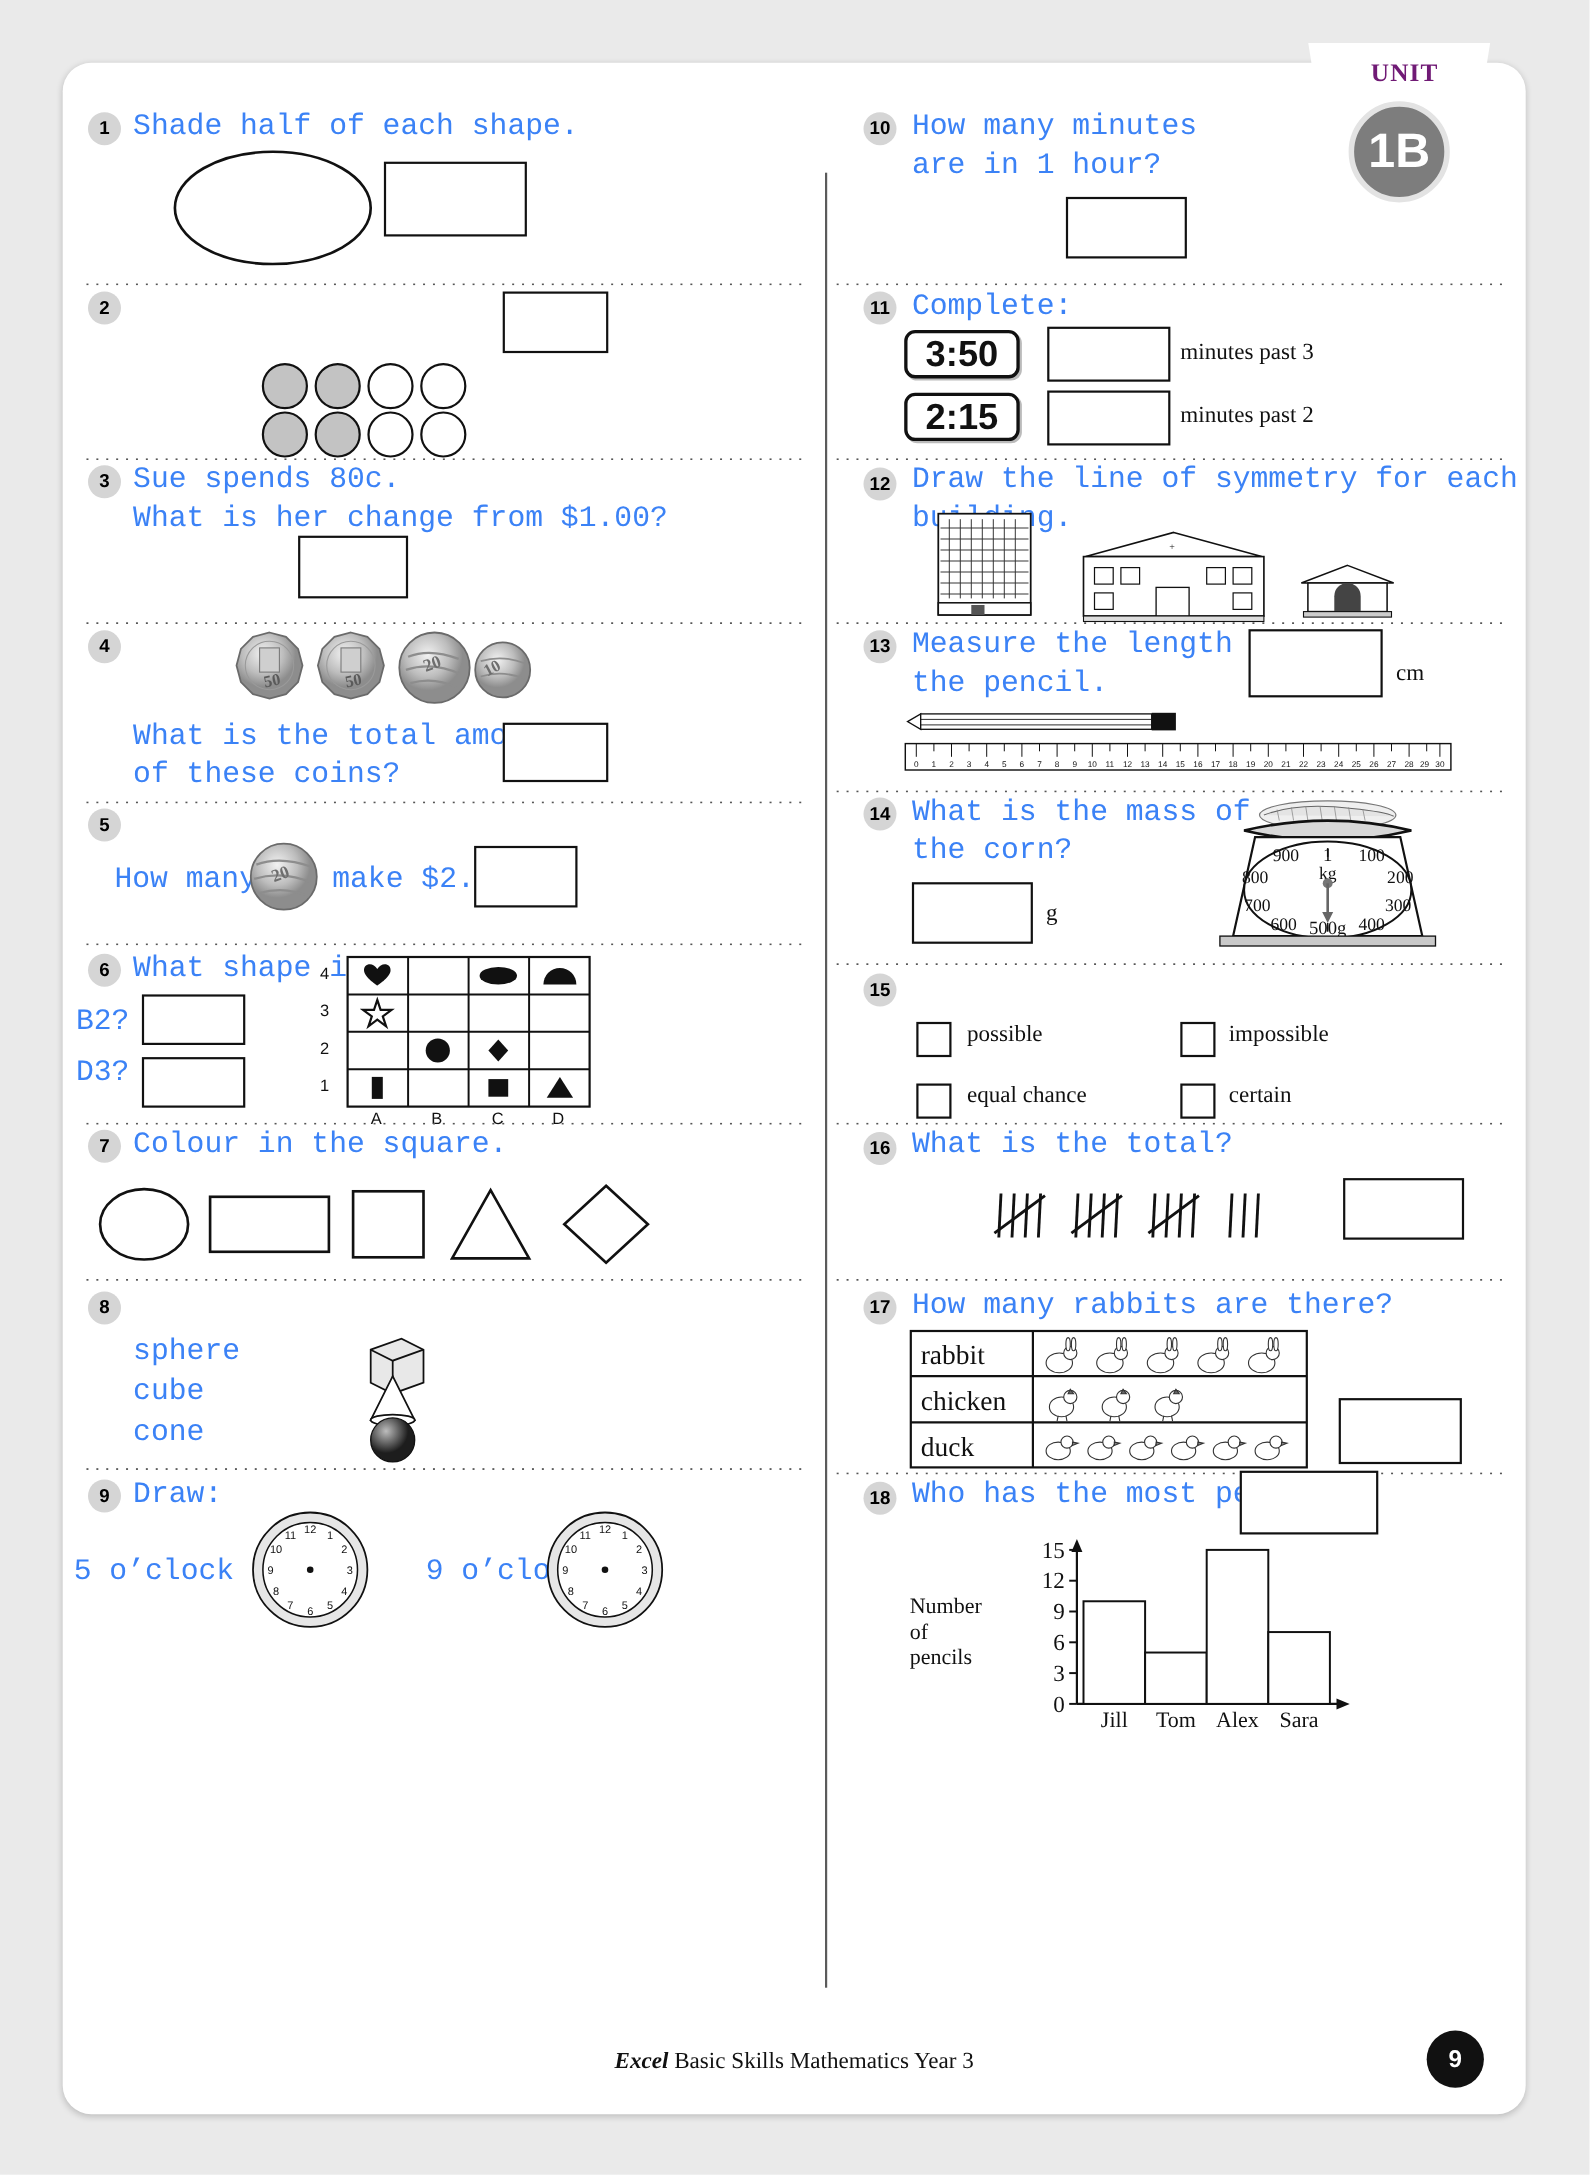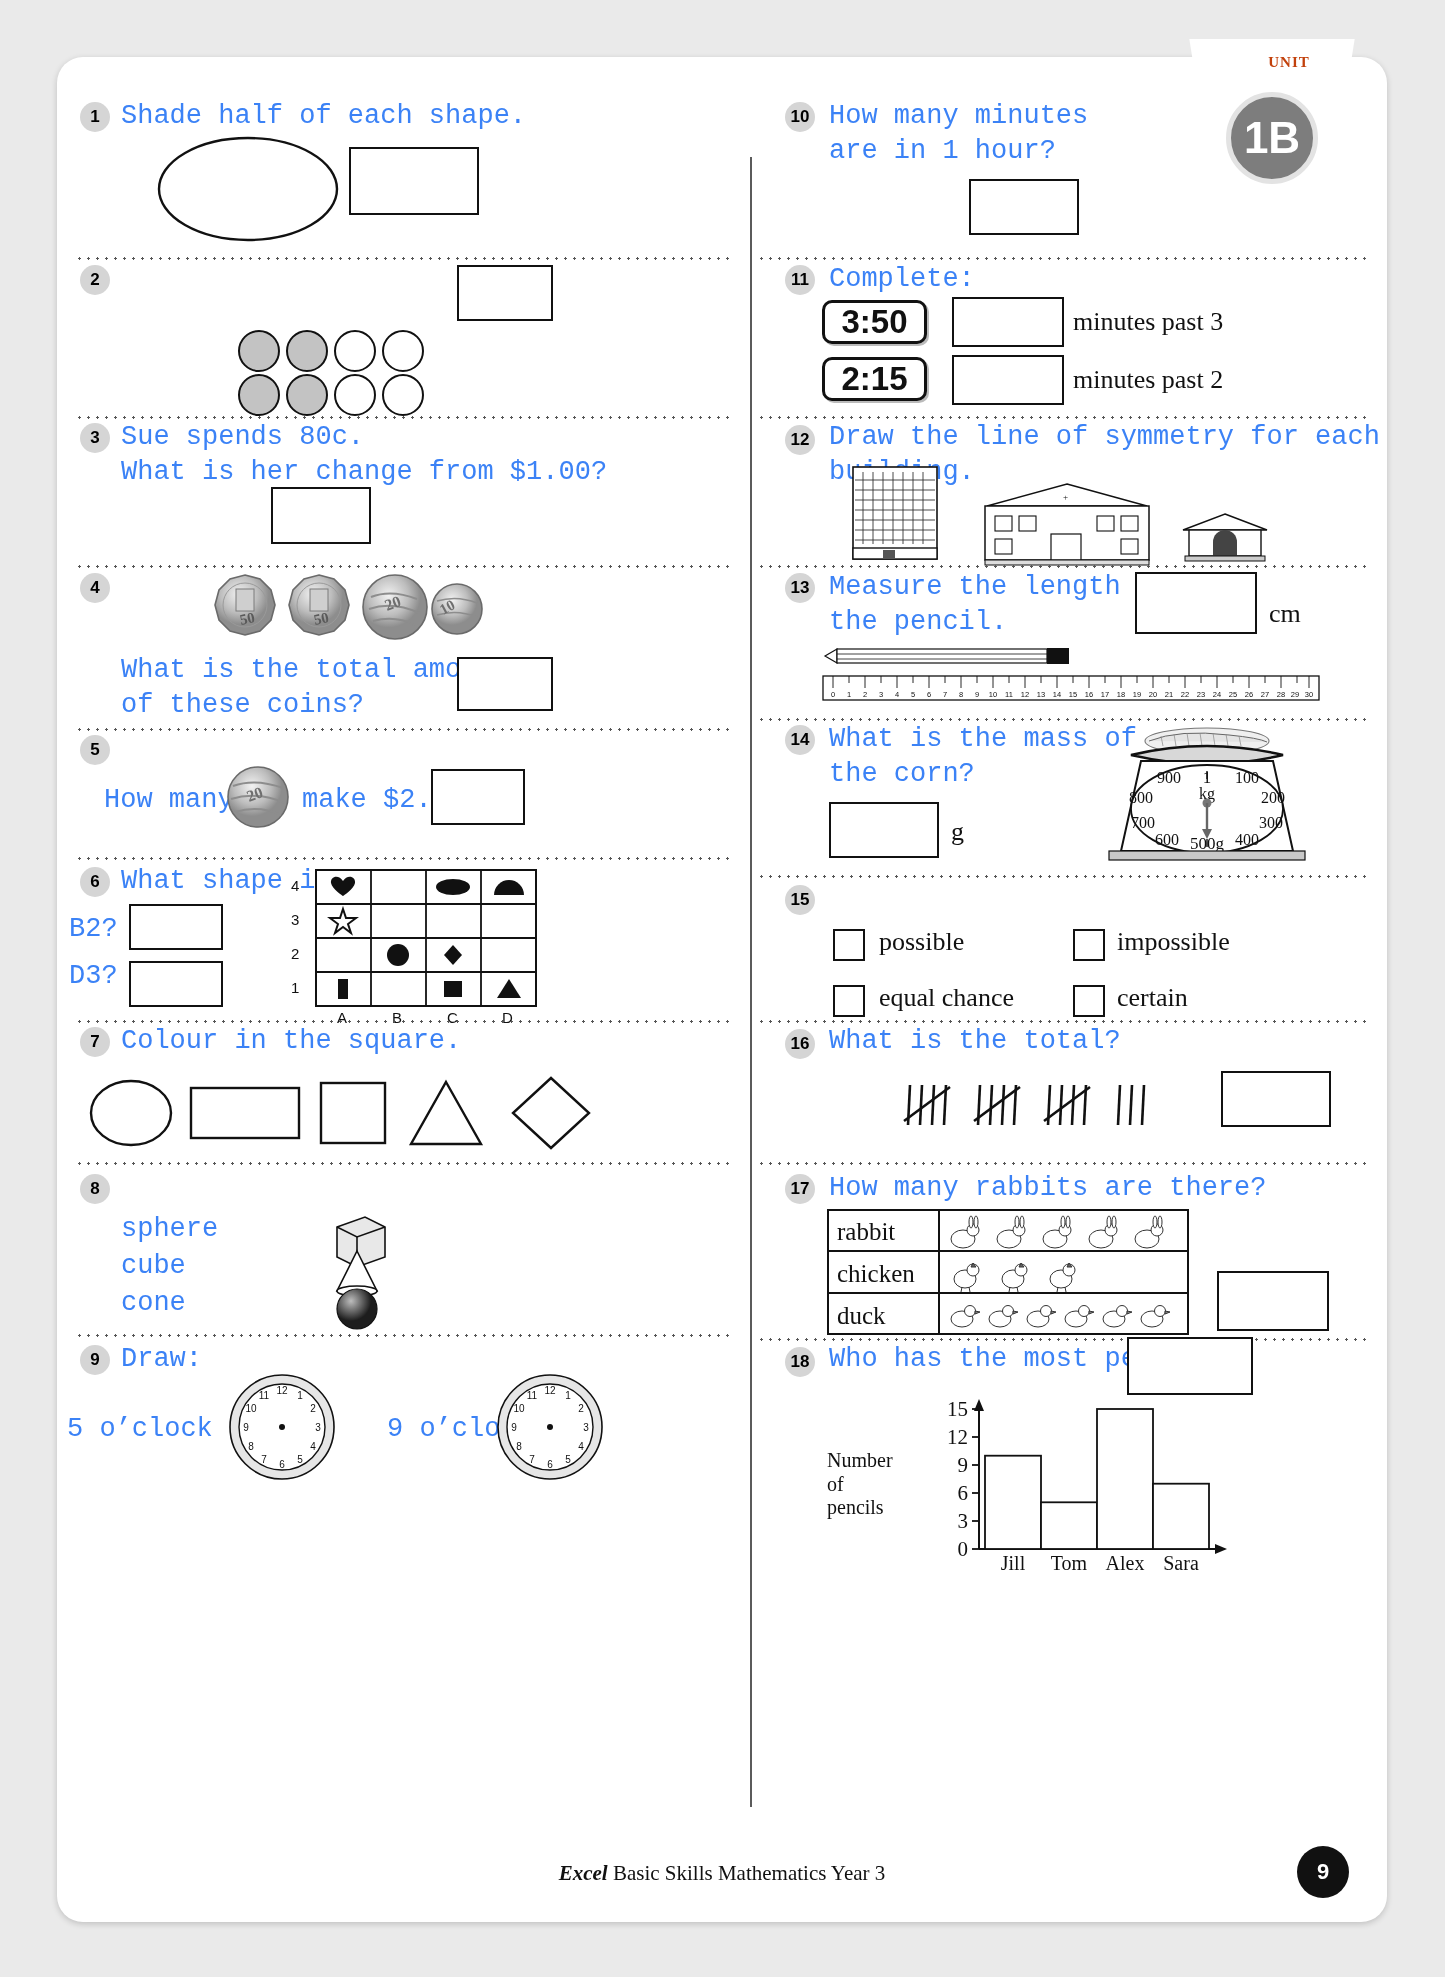--- a/index.html
+++ b/index.html
@@ -25,25 +25,25 @@
     width:188px; height:180px;
     z-index:20;
   }
   .unit-tab .shape {
     position:absolute; inset:0;
     background:#fff;
     clip-path: polygon(6% 5%, 94% 5%, 80% 96%, 20% 96%);
     filter: drop-shadow(2px 4px 5px rgba(0,0,0,0.28));
   }
   .unit-tab .utxt {
-    position:absolute; top:24px; left:17px; width:100%;
+    position:absolute; top:24px; left:5px; width:100%;
     text-align:center;
     font-family:"Liberation Serif", serif;
-    font-weight:bold; font-size:15px; letter-spacing:1px;
-    color:#c2410c;
+    font-weight:bold; font-size:23px; letter-spacing:1px;
+    color:#701a75;
   }
   .unit-tab .ucircle {
     position:absolute; top:62px; left:50%; transform:translateX(-50%);
     width:92px; height:92px; border-radius:50%;
     background:#7d7d7d;
     border:5px solid #e3e3e3;
     color:#fff; font-weight:bold; font-size:44px;
     display:flex; align-items:center; justify-content:center;
     font-family:"Liberation Sans", sans-serif;
   }
@@ -74,21 +74,21 @@
     white-space:pre-line;
   }
   .ansbox {
     position:absolute;
     border:2.2px solid #111;
     background:#fff;
   }
   .small-label {
     position:absolute;
     font-family:"Liberation Serif", serif;
-    font-size:26px; color:#111;text-align:right;
+    font-size:21px; color:#111;text-align:right;
   }
   .footer {
     position:absolute; left:0; bottom:36px; width:100%;
     text-align:center;
     font-family:"Liberation Serif", serif;
     font-size:21px; color:#111;
   }
   .footer b { font-style:italic; font-weight:bold; }
   .pagecircle {
     position:absolute; right:38px; bottom:24px;

